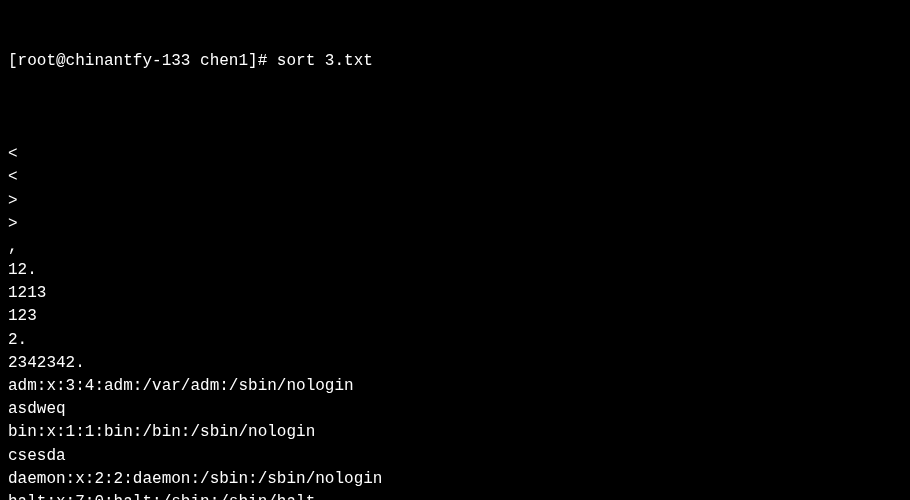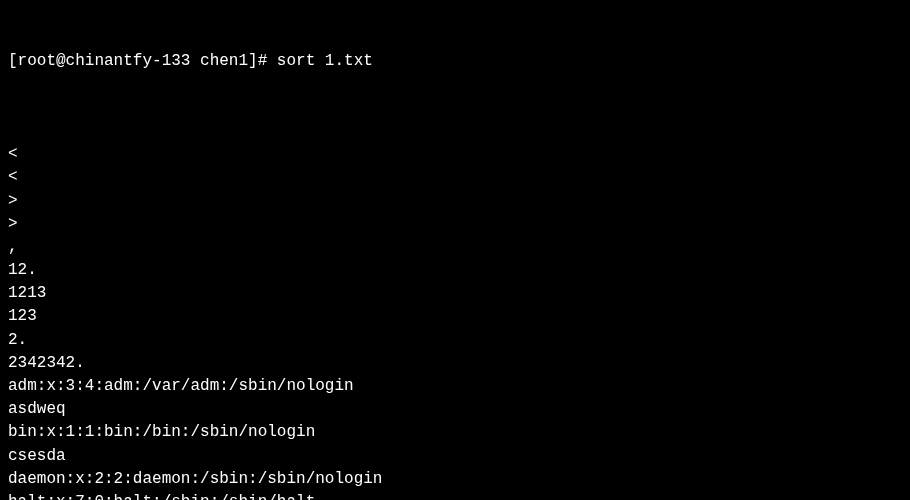--- a/index.html
+++ b/index.html
@@ -35,16 +35,16 @@
     }
     .blank-line {
       height: 1.45em;
     }
   </style>
 </head>
 <body>
 
 <div class="terminal">
   <div class="prompt-line">
-    <span class="prompt">[root@chinantfy-133 chen1]# </span><span class="command">sort 1.txt</span>
+    <span class="prompt">[root@chinantfy-133 chen1]# </span><span class="command">sort 3.txt</span>
   </div>
   <div id="output-container"><div class="blank-line">&nbsp;</div><div class="output-line">&lt;</div><div class="output-line">&lt;</div><div class="output-line">&gt;</div><div class="output-line">&gt;</div><div class="output-line">,</div><div class="output-line">12.</div><div class="output-line">1213</div><div class="output-line">123</div><div class="output-line">2.</div><div class="output-line">2342342.</div><div class="output-line">adm:x:3:4:adm:/var/adm:/sbin/nologin</div><div class="output-line">asdweq</div><div class="output-line">bin:x:1:1:bin:/bin:/sbin/nologin</div><div class="output-line">csesda</div><div class="output-line">daemon:x:2:2:daemon:/sbin:/sbin/nologin</div><div class="output-line">halt:x:7:0:halt:/sbin:/sbin/halt</div></div>
 </div>
 
 </body></html>

